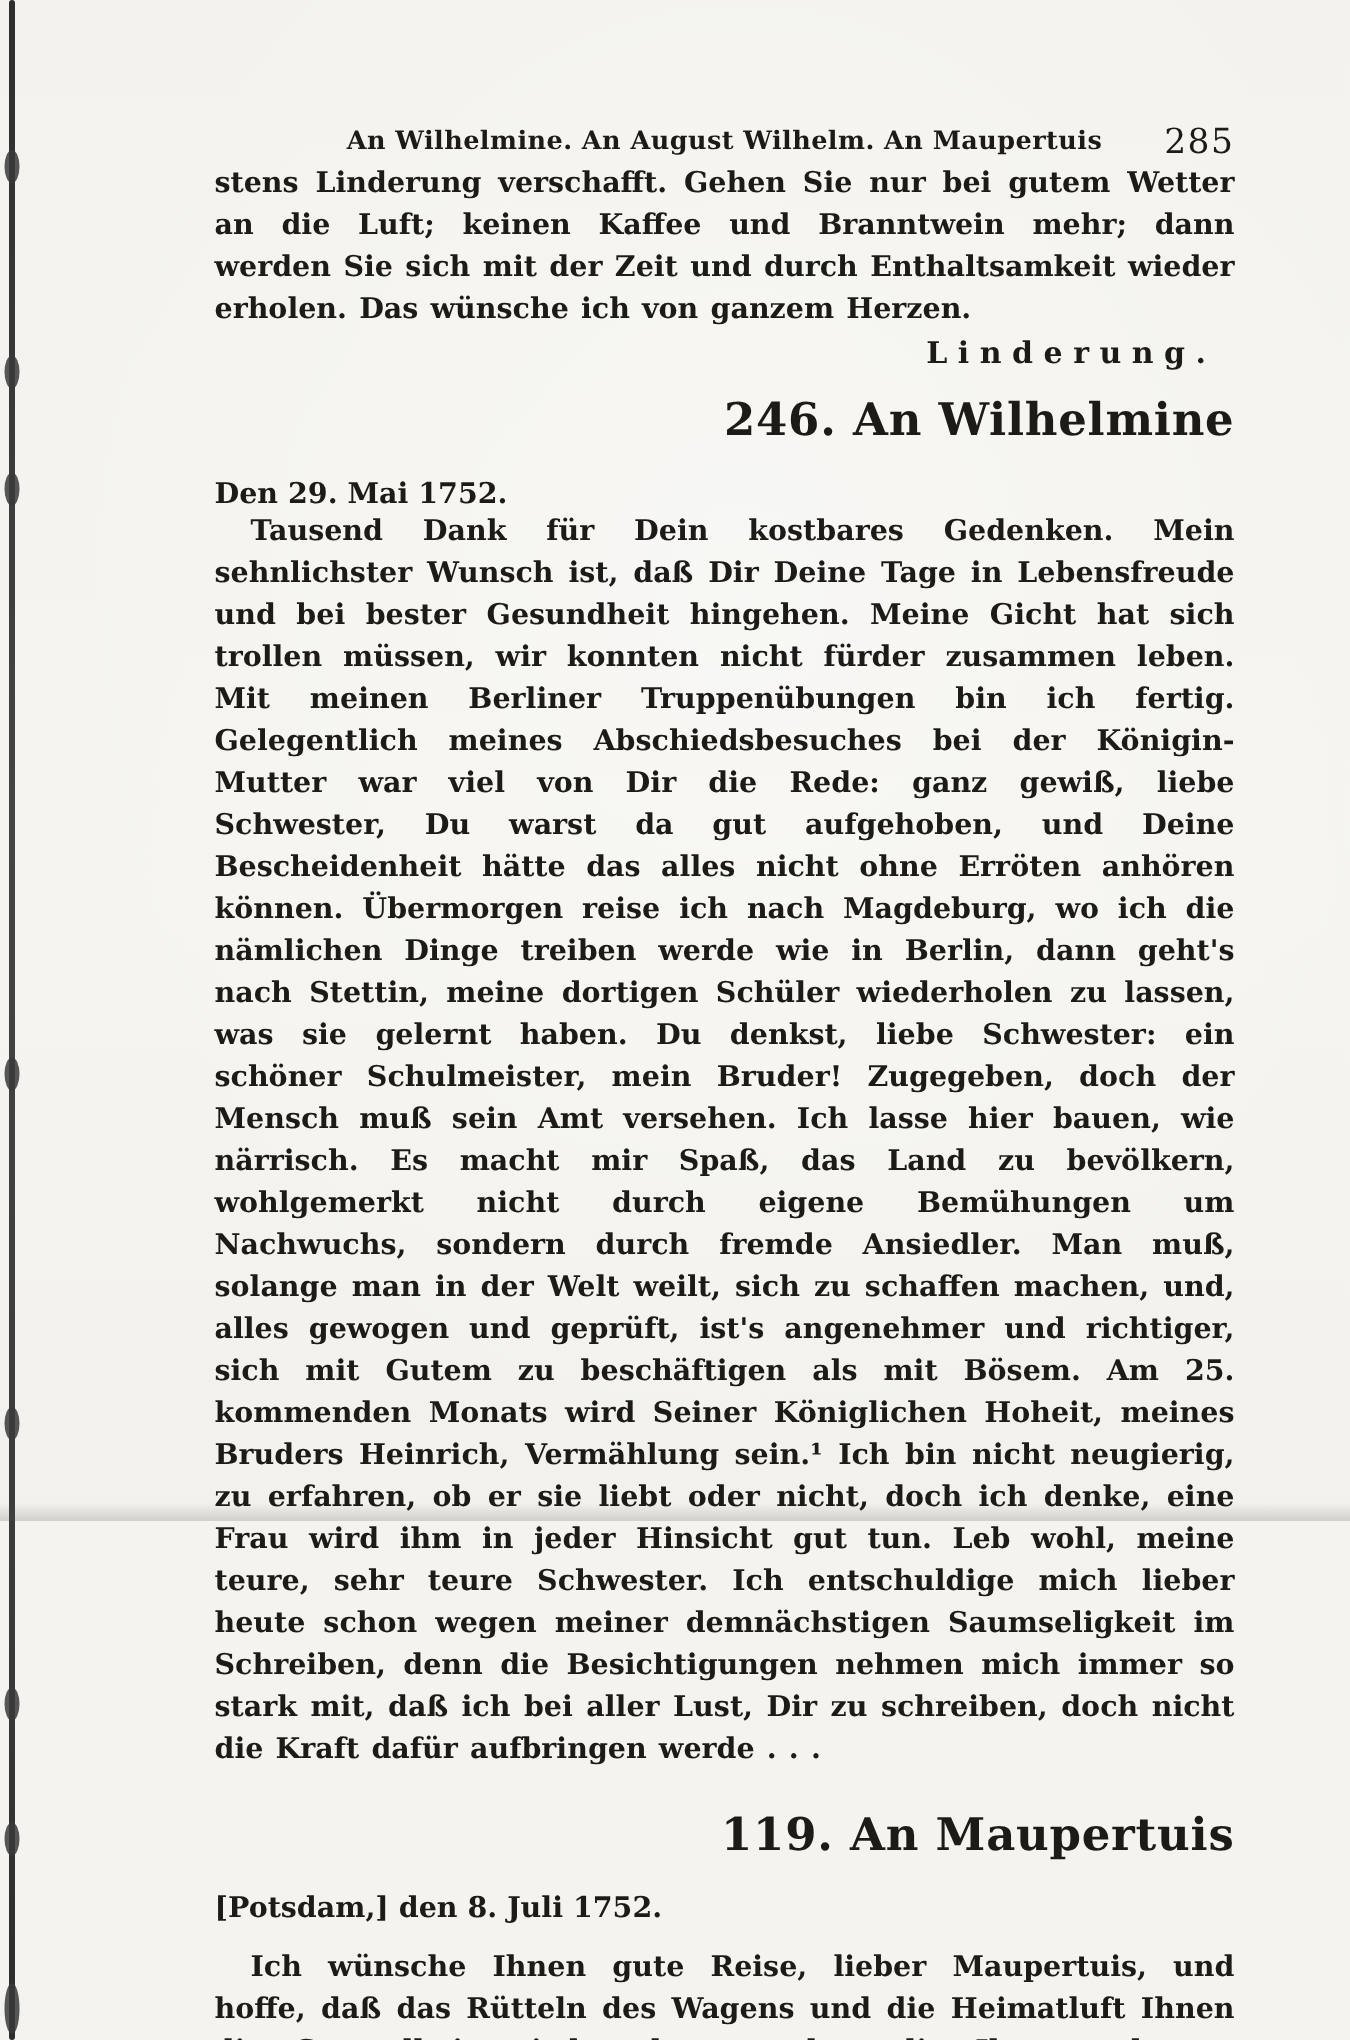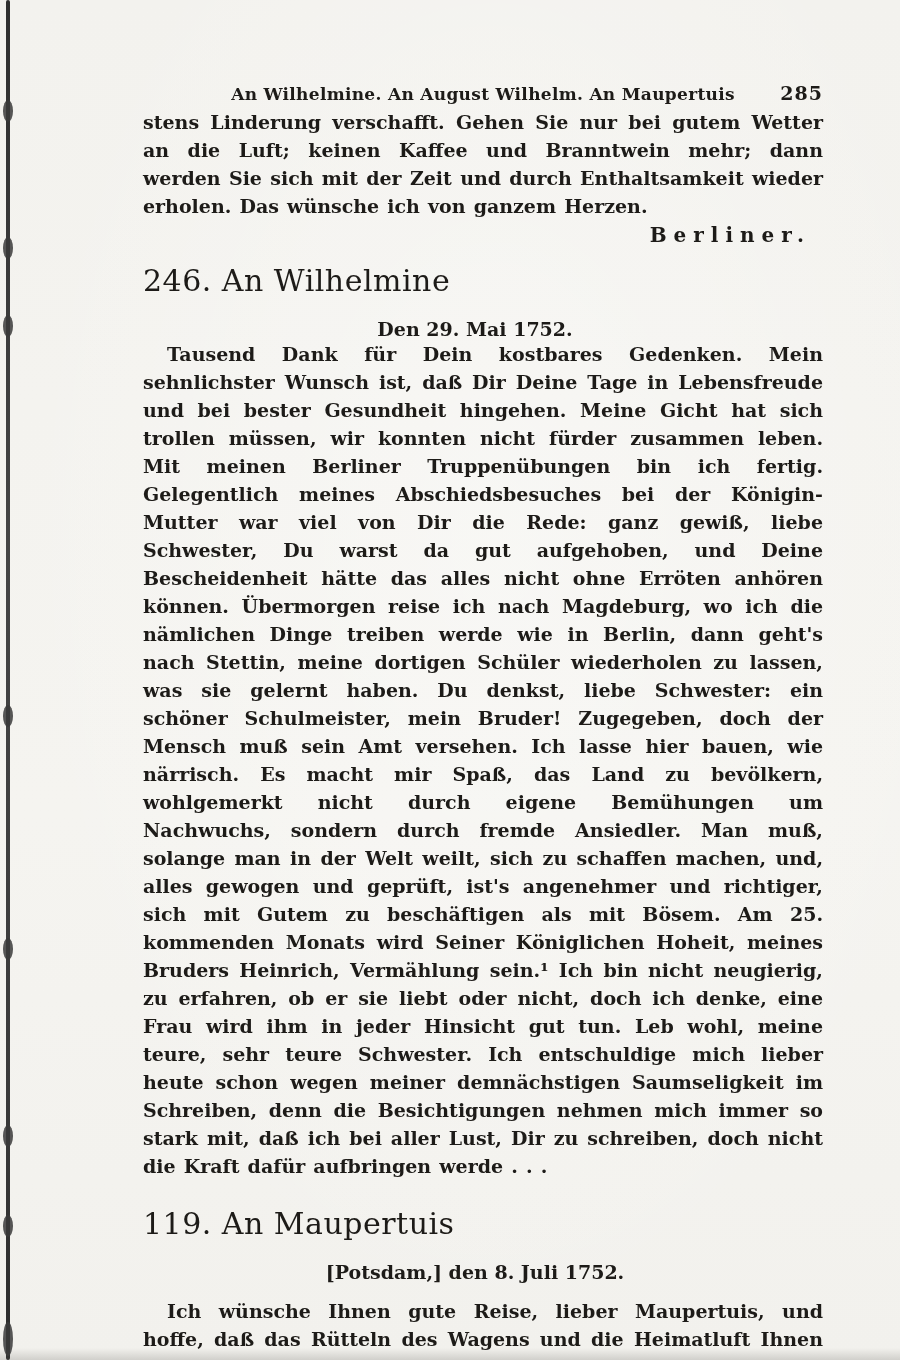--- a/index.html
+++ b/index.html
@@ -11,21 +11,21 @@
     height: 1360px;
     background: #f4f3ef;
     font-family: "DejaVu Serif", "Liberation Serif", serif;
     color: #1d1b18;
     overflow: hidden;
     position: relative;
   }
   .page {
     position: relative;
     width: 900px;
-    height: 1360px;
+    height: 1014px;
     background:
       radial-gradient(ellipse at 55% 40%, rgba(255,255,255,0.35), rgba(0,0,0,0) 70%),
       linear-gradient(180deg, #f3f2ee 0%, #f5f4f0 60%, #f2f1ed 100%);
   }
   
   .edge-line {
     position: absolute;
     left: 6px; top: 0;
     width: 4px; height: 1360px;
     background: linear-gradient(180deg, #2e2e2e 0%, #454545 40%, #3a3a3a 80%, #2b2b2b 100%);
@@ -58,22 +58,22 @@
     font-size: 17px;
     font-weight: bold;
   }
   .running-title {
     text-align: center;
     letter-spacing: 0.3px;
   }
   .page-number {
     position: absolute;
     right: 0; top: -2px;
-    font-size: 19px;
-    font-weight: bold;
+    font-size: 23px;
+    font-weight: normal;
     letter-spacing: 1px;
   }
   p.body-text {
     font-size: 19px;
     font-weight: bold;
     line-height: 28px;
     text-align: justify;
     margin: 0;
     word-spacing: 1.5px;
   }
@@ -81,28 +81,28 @@
   .indent { text-indent: 24px; }
   .signature {
     margin: 3px 12px 0 0;
     text-align: right;
     font-size: 20px;
     font-weight: bold;
     letter-spacing: 7px;
   }
   .letter-heading {
     margin-top: 16px;
-    text-align: left;
+    text-align: right;
     font-size: 30px;
-    font-weight: normal;
+    font-weight: bold;
     letter-spacing: 0.5px;
   }
   .letter-date {
     margin: 6px 16px 0 0;
-    text-align: center;
+    text-align: left;
     font-size: 19px;
     font-weight: bold;
   }
   .salutation {
     margin: 6px 0 0 150px;
     font-size: 19px;
     font-weight: bold;
   }
   .letter-body { margin-top: 8px; }
   .letter-247 .letter-heading { margin-top: 26px; }
@@ -126,21 +126,21 @@
 
   <div class="content">
 
     <div class="running-header">
       <div class="running-title">An Wilhelmine. An August Wilhelm. An Maupertuis</div>
       <div class="page-number">285</div>
     </div>
 
     <section>
       <p class="body-text prev-body">stens Linderung verschafft.  Gehen Sie nur bei gutem Wetter an die Luft;  keinen Kaffee und Branntwein mehr; dann werden Sie sich mit der Zeit und durch Enthaltsamkeit wieder erholen.  Das wünsche ich von ganzem Herzen.</p>
-      <div class="signature">Berliner.</div>
+      <div class="signature">Linderung.</div>
     </section>
 
     <section class="letter-246">
       <h1 class="letter-heading">246. An Wilhelmine</h1>
       <div class="letter-date">Den 29. Mai 1752.</div>
       <p class="body-text letter-body indent">Tausend Dank für Dein kostbares Gedenken.  Mein sehnlichster Wunsch ist, daß Dir Deine Tage in Lebensfreude und bei bester Gesundheit hingehen.  Meine Gicht hat sich trollen müssen, wir konnten nicht fürder zusammen leben.  Mit meinen Berliner Truppenübungen bin ich fertig.  Gelegentlich meines Abschiedsbesuches bei der Königin-Mutter war viel von Dir die Rede: ganz gewiß, liebe Schwester, Du warst da gut aufgehoben, und Deine Bescheidenheit hätte das alles nicht ohne Erröten anhören können.  Übermorgen reise ich nach Magdeburg, wo ich die nämlichen Dinge treiben werde wie in Berlin, dann geht's nach Stettin, meine dortigen Schüler wiederholen zu lassen, was sie gelernt haben.  Du denkst, liebe Schwester: ein schöner Schulmeister, mein Bruder!  Zugegeben, doch der Mensch muß sein Amt versehen.  Ich lasse hier bauen, wie närrisch.  Es macht mir Spaß, das Land zu bevölkern, wohlgemerkt nicht durch eigene Bemühungen um Nachwuchs, sondern durch fremde Ansiedler.  Man muß, solange man in der Welt weilt, sich zu schaffen machen, und, alles gewogen und geprüft, ist's angenehmer und richtiger, sich mit Gutem zu beschäftigen als mit Bösem.  Am 25. kommenden Monats wird Seiner Königlichen Hoheit, meines Bruders Heinrich, Vermählung sein.¹  Ich bin nicht neugierig, zu erfahren, ob er sie liebt oder nicht, doch ich denke, eine Frau wird ihm in jeder Hinsicht gut tun.  Leb wohl, meine teure, sehr teure Schwester.  Ich entschuldige mich lieber heute schon wegen meiner demnächstigen Saumseligkeit im Schreiben, denn die Besichtigungen nehmen mich immer so stark mit, daß ich bei aller Lust, Dir zu schreiben, doch nicht die Kraft dafür aufbringen werde . . .</p>
     </section>
 
     <section class="letter-247">
       <h1 class="letter-heading">119. An Maupertuis</h1>

